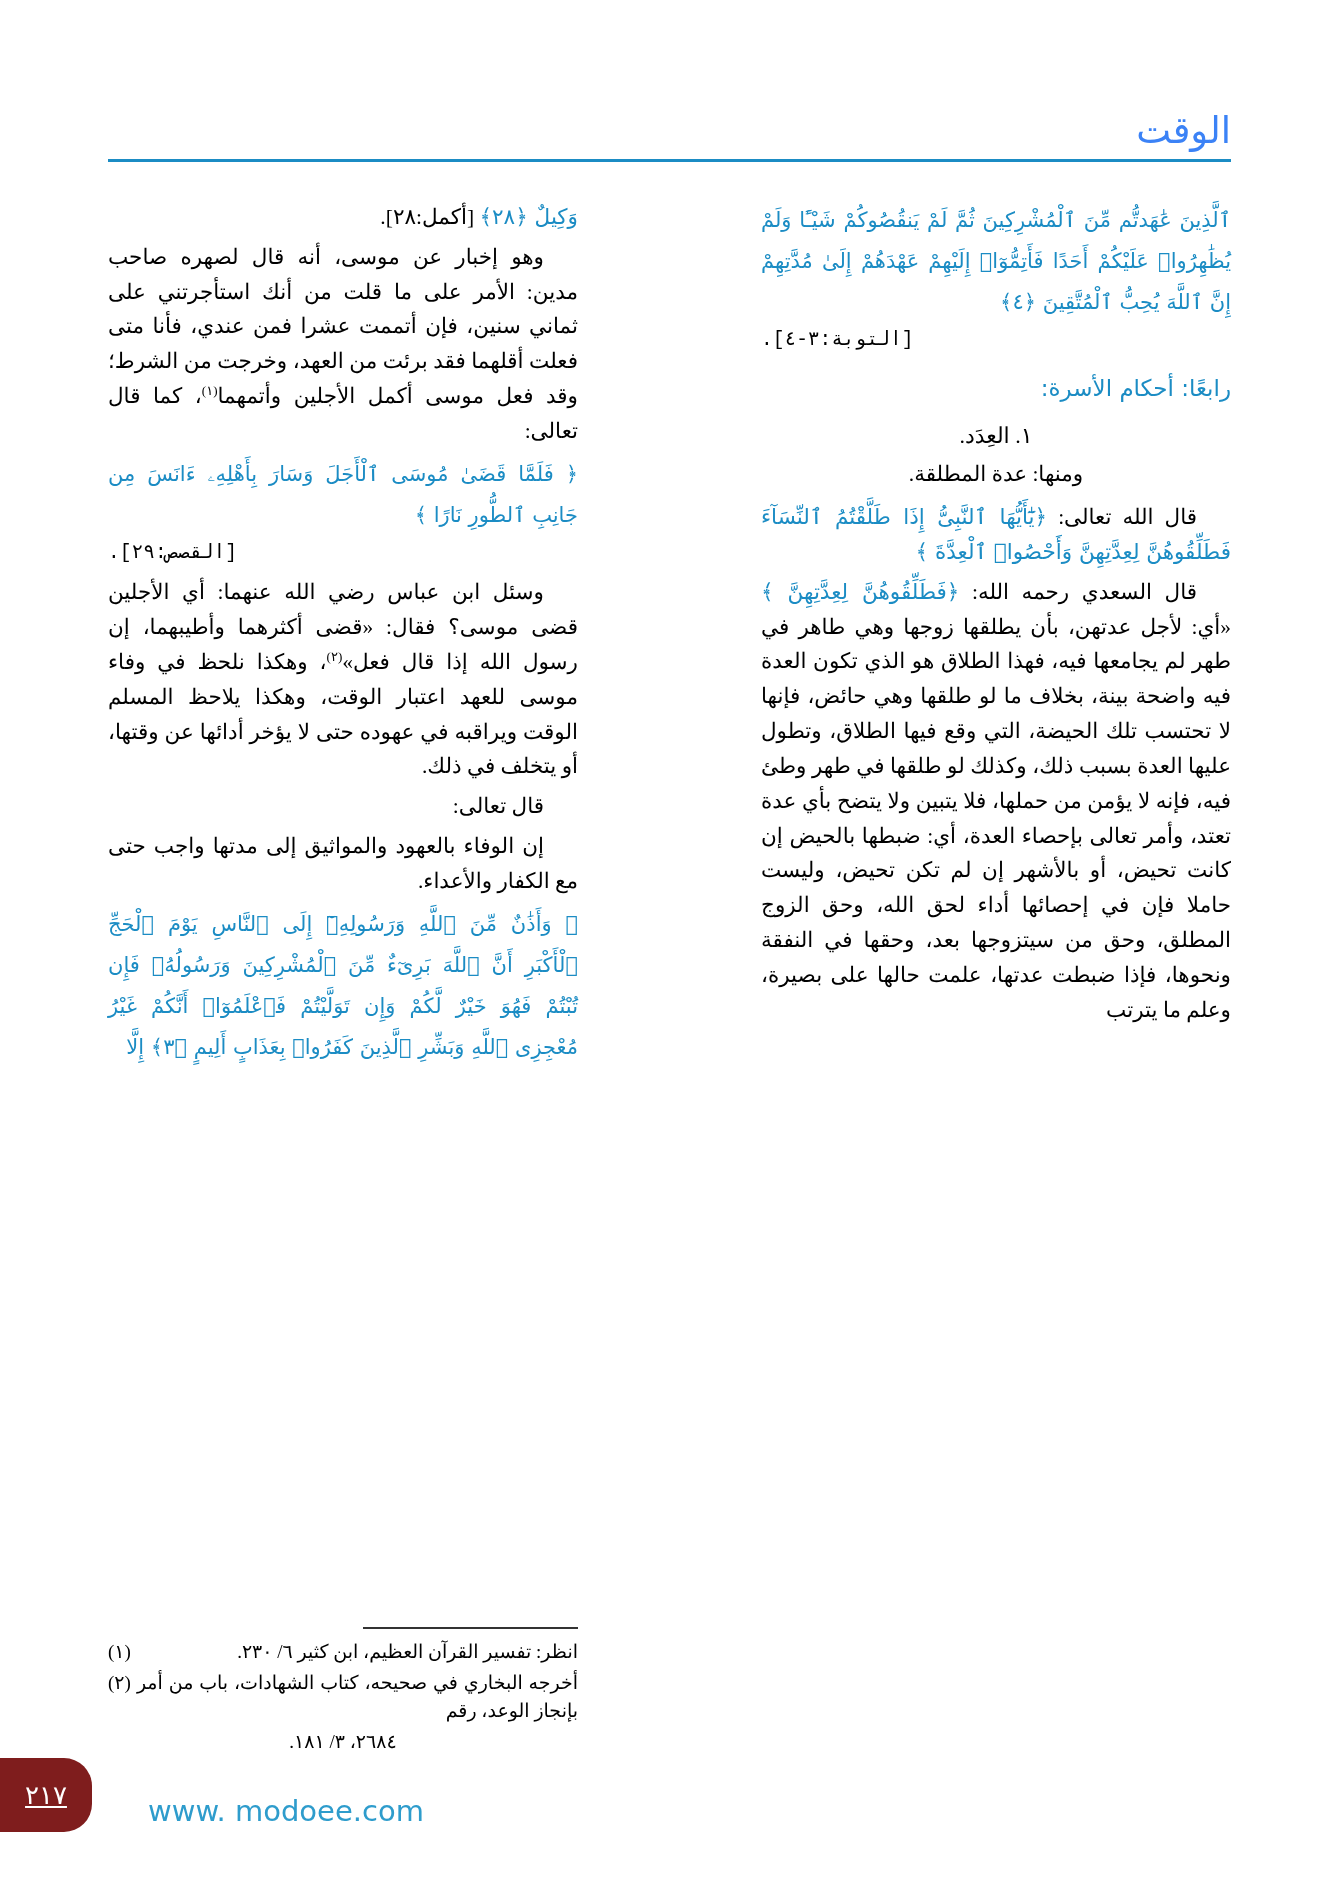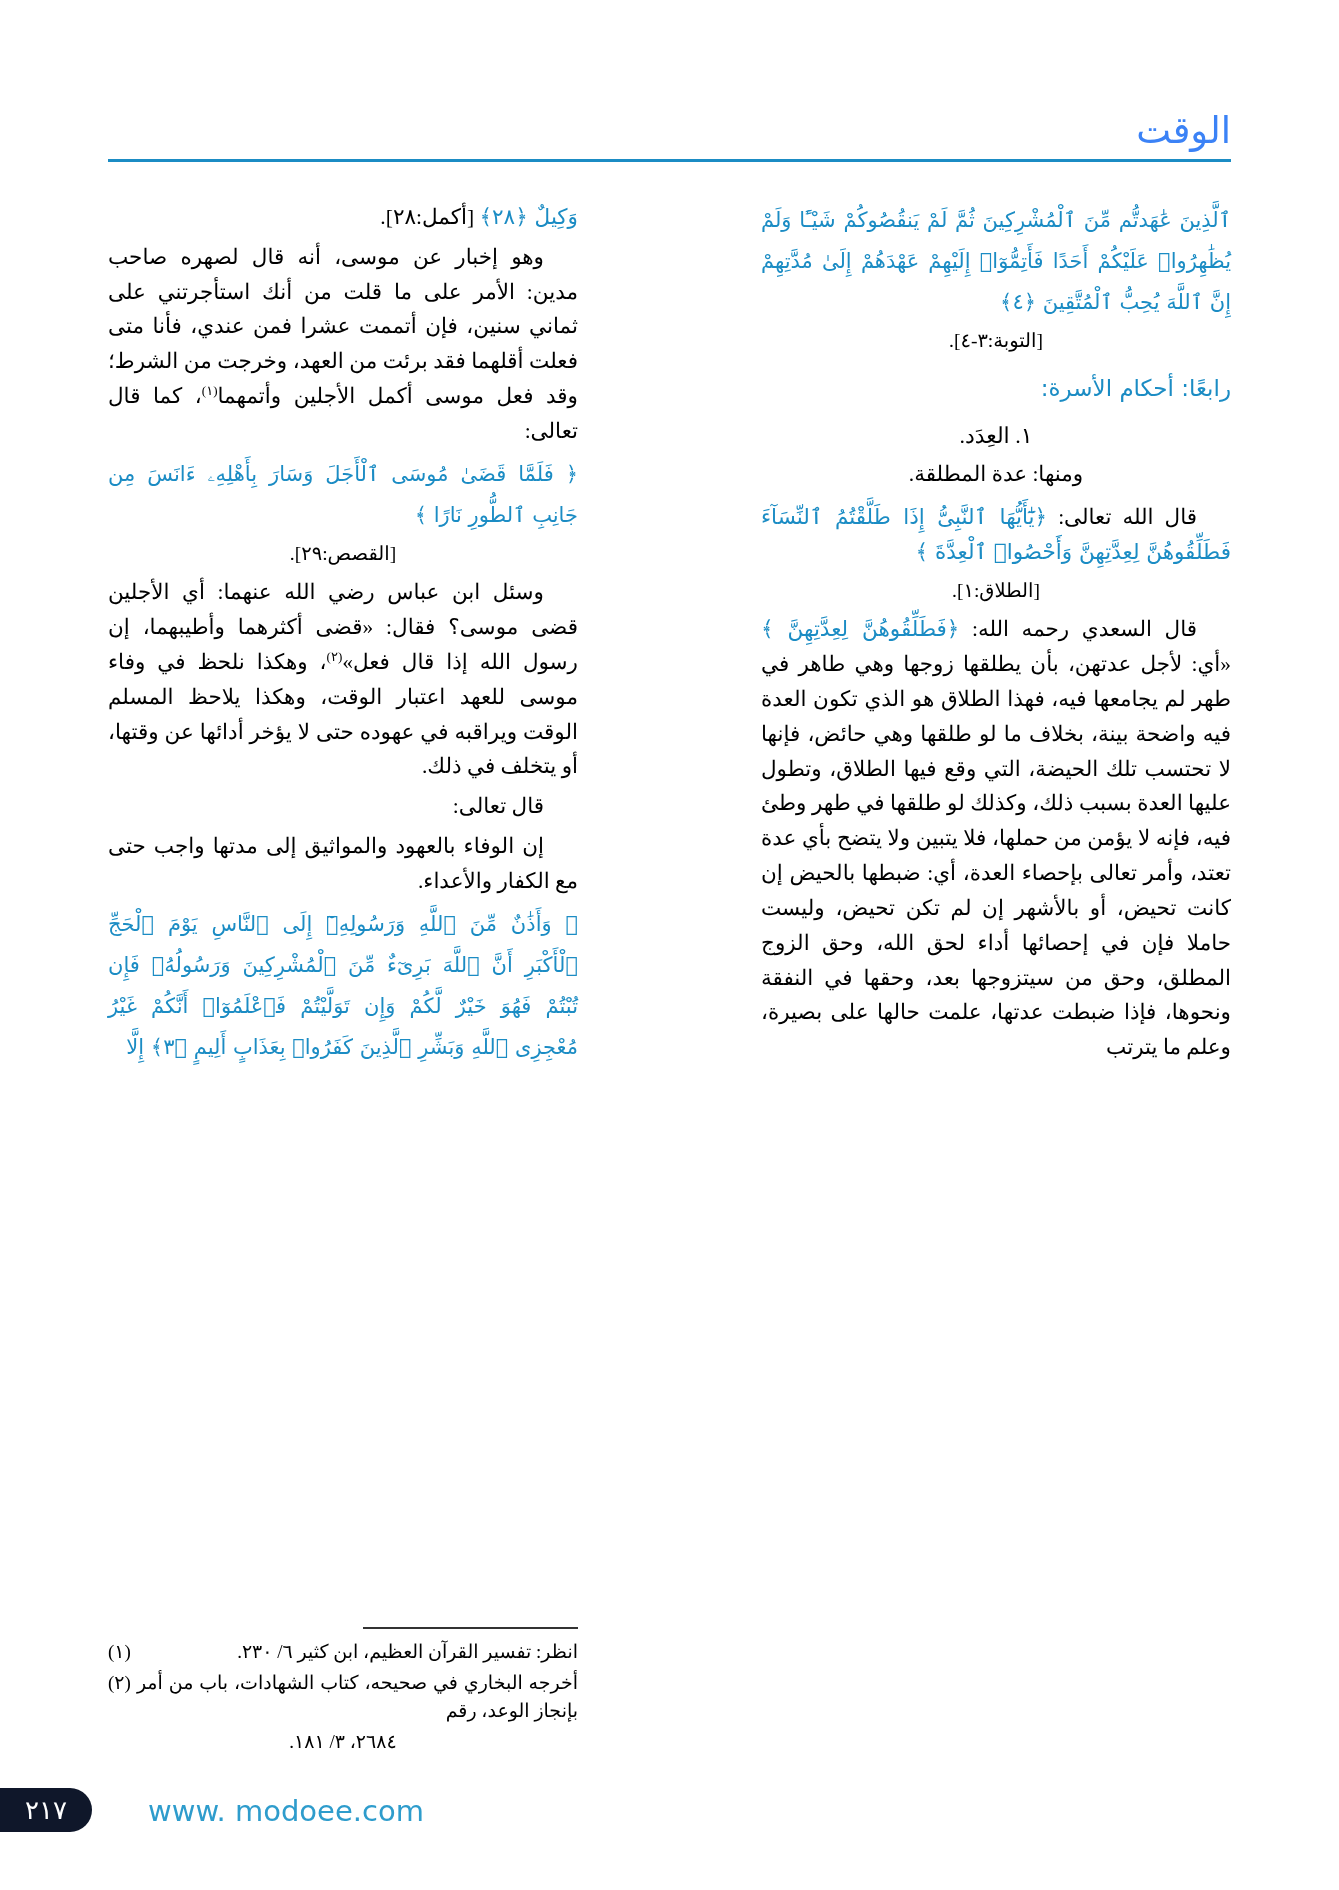--- a/index.html
+++ b/index.html
@@ -74,24 +74,25 @@
     text-align: justify;
     letter-spacing: 0.5px;
     direction: rtl;
   }
   .quran-inline {
     color: #1b8cc4;
     font-family: "DejaVu Sans", "Liberation Sans", sans-serif;
     letter-spacing: 0.5px;
   }
   .ref {
-    text-align: center;
+    text-align: left;
     font-size: 19.5px;
     margin-top: 2px;
     margin-bottom: 6px;
+    font-family: Liberation Mono, monospace;
   }
   .heading-blue {
     color: #1b8cc4;
     font-family: "DejaVu Sans", "Liberation Sans", sans-serif;
     font-size: 23px;
     text-align: right;
     margin: 14px 0 10px 0;
     font-weight: normal;
   }
   .subheading {
@@ -143,29 +144,30 @@
     left: 0;
     right: 0;
     bottom: 0;
     height: 130px;
   }
   .page-num-box {
     position: absolute;
     left: 0;
     bottom: 58px;
     width: 92px;
-    height: 44px;
-    background: #0f172a;
+    height: 74px;
+    background: #7f1d1d;
     border-radius: 0 28px 28px 0;
     color: #ffffff;
     display: flex;
     align-items: center;
     justify-content: center;
     font-size: 26px;
     font-family: "DejaVu Sans", "Liberation Sans", sans-serif;
+    text-decoration: underline;
   }
   .site-url {
     position: absolute;
     left: 148px;
     bottom: 62px;
     color: #2e9ccc;
     font-size: 29px;
     font-family: "DejaVu Sans", "Liberation Sans", sans-serif;
     direction: ltr;
   }
@@ -187,21 +189,20 @@
 
     <div class="heading-blue">رابعًا: أحكام الأسرة:</div>
 
     <div class="subheading">١. العِدَد.</div>
     <div class="sub2">ومنها: عدة المطلقة.</div>
 
     <p class="indent">
       <span>قال الله تعالى:</span>
       <span class="quran-inline">﴿يَٰٓأَيُّهَا ٱلنَّبِىُّ إِذَا طَلَّقْتُمُ ٱلنِّسَآءَ فَطَلِّقُوهُنَّ لِعِدَّتِهِنَّ وَأَحْصُوا۟ ٱلْعِدَّةَ ﴾</span>
     </p>
-    <div class="ref">[الطلاق:١].</div>
 
     <p class="indent">
       <span>قال السعدي رحمه الله:</span>
       <span class="quran-inline">﴿فَطَلِّقُوهُنَّ لِعِدَّتِهِنَّ ﴾</span>
       <span>«أي: لأجل عدتهن، بأن يطلقها زوجها وهي طاهر في طهر لم يجامعها فيه، فهذا الطلاق هو الذي تكون العدة فيه واضحة بينة، بخلاف ما لو طلقها وهي حائض، فإنها لا تحتسب تلك الحيضة، التي وقع فيها الطلاق، وتطول عليها العدة بسبب ذلك، وكذلك لو طلقها في طهر وطئ فيه، فإنه لا يؤمن من حملها، فلا يتبين ولا يتضح بأي عدة تعتد، وأمر تعالى بإحصاء العدة، أي: ضبطها بالحيض إن كانت تحيض، أو بالأشهر إن لم تكن تحيض، وليست حاملا فإن في إحصائها أداء لحق الله، وحق الزوج المطلق، وحق من سيتزوجها بعد، وحقها في النفقة ونحوها، فإذا ضبطت عدتها، علمت حالها على بصيرة، وعلم ما يترتب</span>
     </p>
   </div>
 
   <div class="col col-left">
 

